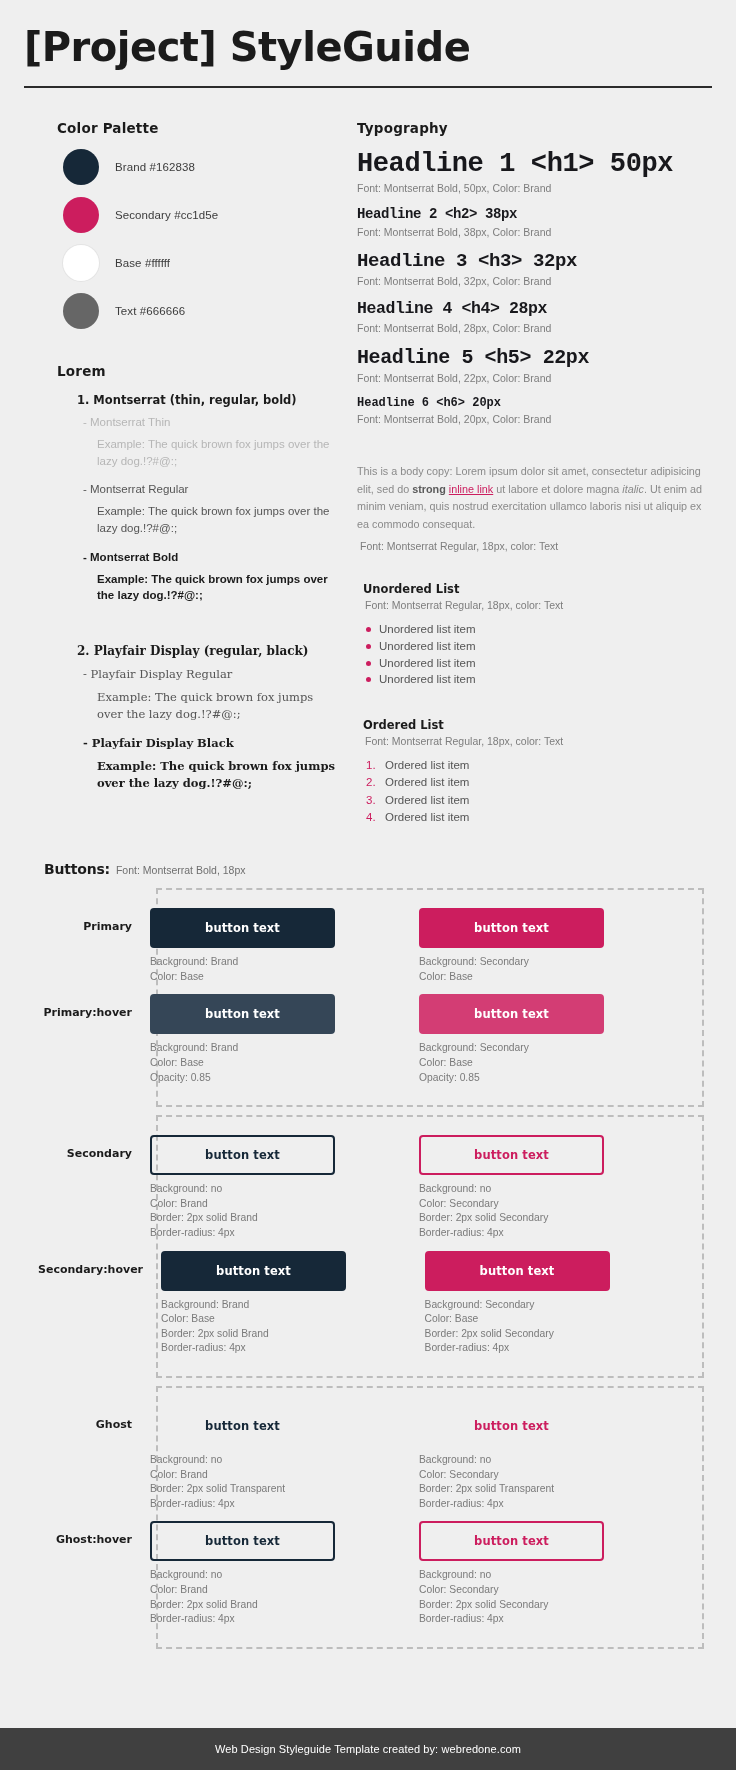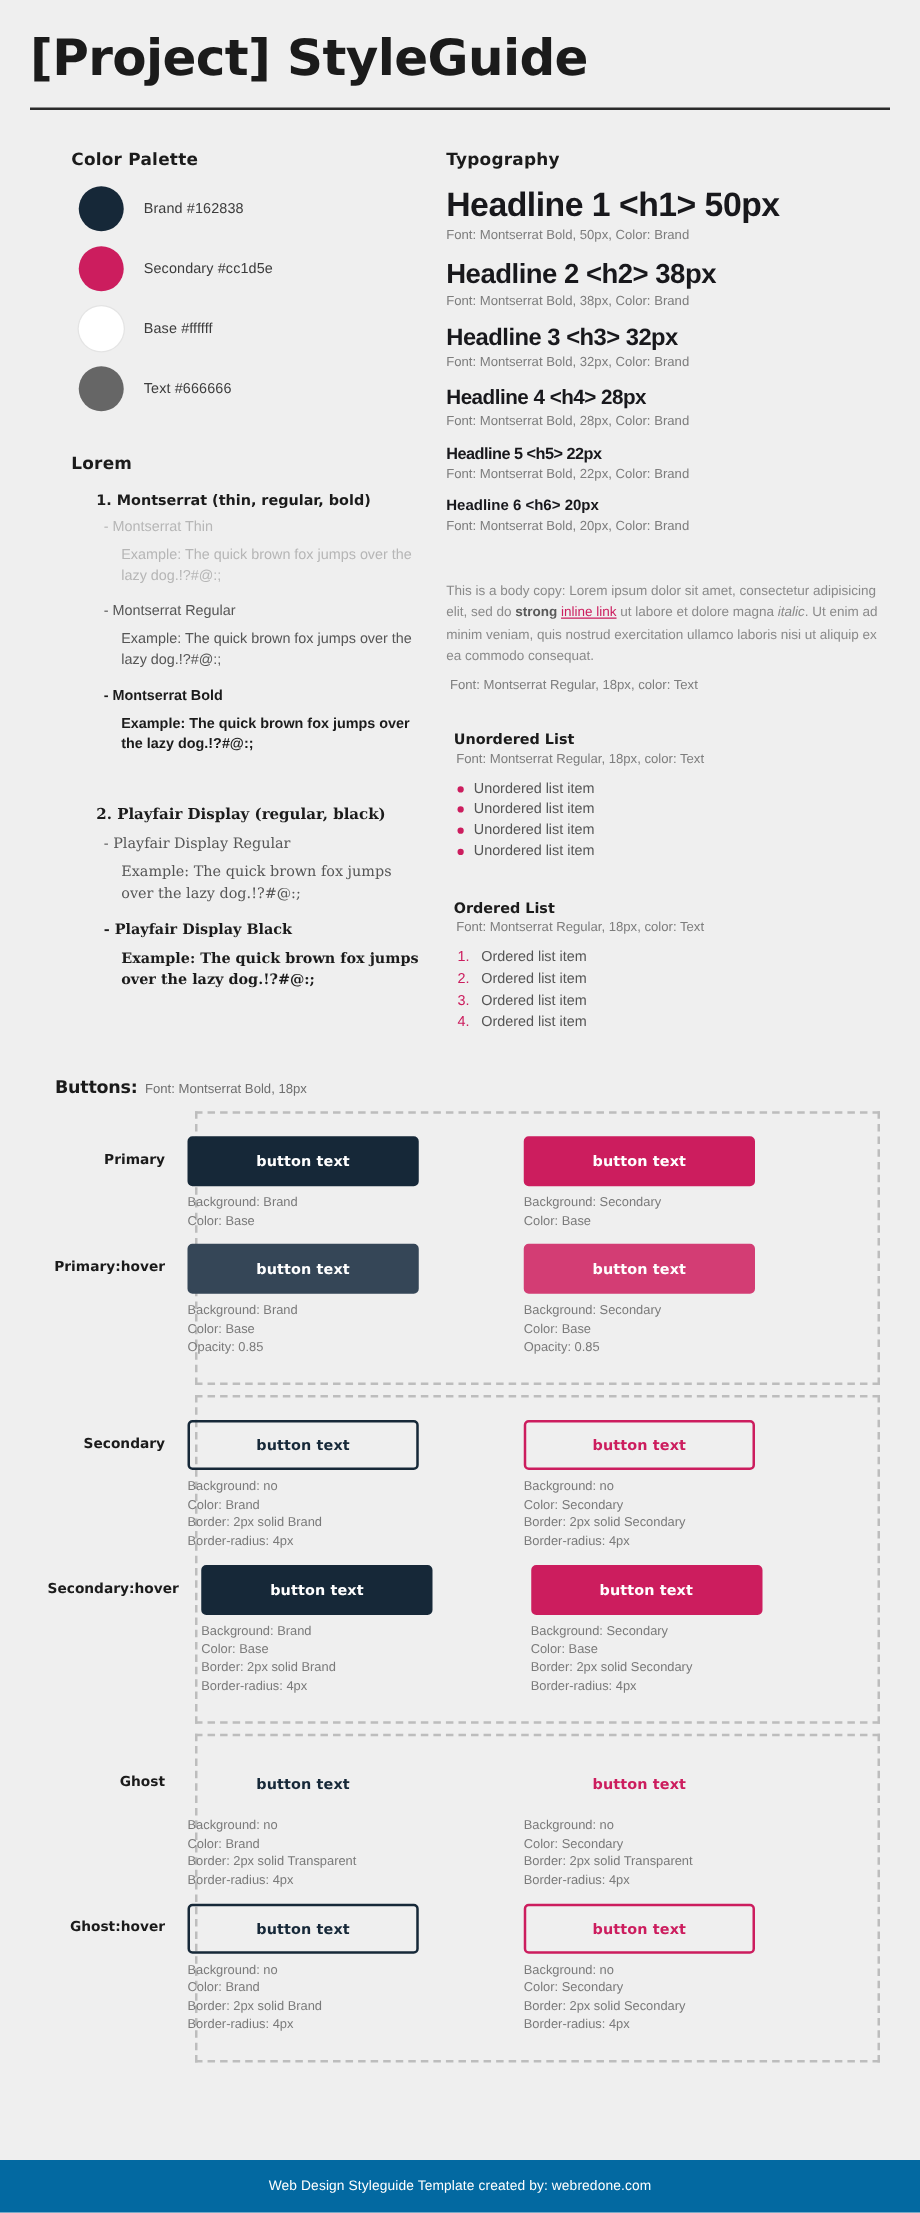--- a/index.html
+++ b/index.html
@@ -81,31 +81,31 @@
   .regular .weight-name, .regular .weight-example { color: #555; }
   .bold .weight-name, .bold .weight-example { color: #1b1b1b; font-weight: bold; }
 
   .serif .weight-name, .serif .weight-example { font-family: "DejaVu Serif", serif; }
   .serif .regular .weight-name, .serif .regular .weight-example { color: #555; }
   .serif .black .weight-name, .serif .black .weight-example { color: #1b1b1b; font-weight: bold; }
 
   
   .type-item { margin-bottom: 13px; }
   .type-sample {
-    font-family: Liberation Sans, sans-serif;
+    font-family: Liberation Mono, monospace;
     font-weight: bold;
     color: #18181c;
     line-height: 1.12;
     letter-spacing: -0.4px;
   }
   .h1 { font-size: 27px; }
-  .h2 { font-size: 22px; }
+  .h2 { font-size: 14px; }
   .h3 { font-size: 19px; }
   .h4 { font-size: 16.5px; }
-  .h5 { font-size: 13px; }
+  .h5 { font-size: 20px; }
   .h6 { font-size: 12px; letter-spacing: 0; }
   .type-meta { font-size: 10.5px; color: #7d7d7d; margin-top: 3px; }
 
   .bodycopy { margin-top: 28px; }
   .bodycopy p {
     font-size: 10.8px;
     line-height: 1.62;
     color: #8a8a8a;
     margin-top: 38px;
   }
@@ -195,21 +195,21 @@
   .btn-ghost-brand { background: transparent; color: #162838; border: 2px solid transparent; }
   .btn-ghost-secondary { background: transparent; color: #cc1d5e; border: 2px solid transparent; }
 
   .btn-notes { margin-top: 7px; }
   .btn-notes div { font-size: 10.3px; color: #7a7a7a; line-height: 1.42; }
 
   
   .footer {
     position: absolute;
     left: 0; right: 0; bottom: 0;
-    background: #0369a1;
+    background: #404040;
     height: 42px;
     display: flex;
     align-items: center;
     justify-content: center;
   }
   .footer-text { color: #ffffff; font-size: 11px; letter-spacing: 0.1px; }
 </style>
 </head>
 <body>
 

